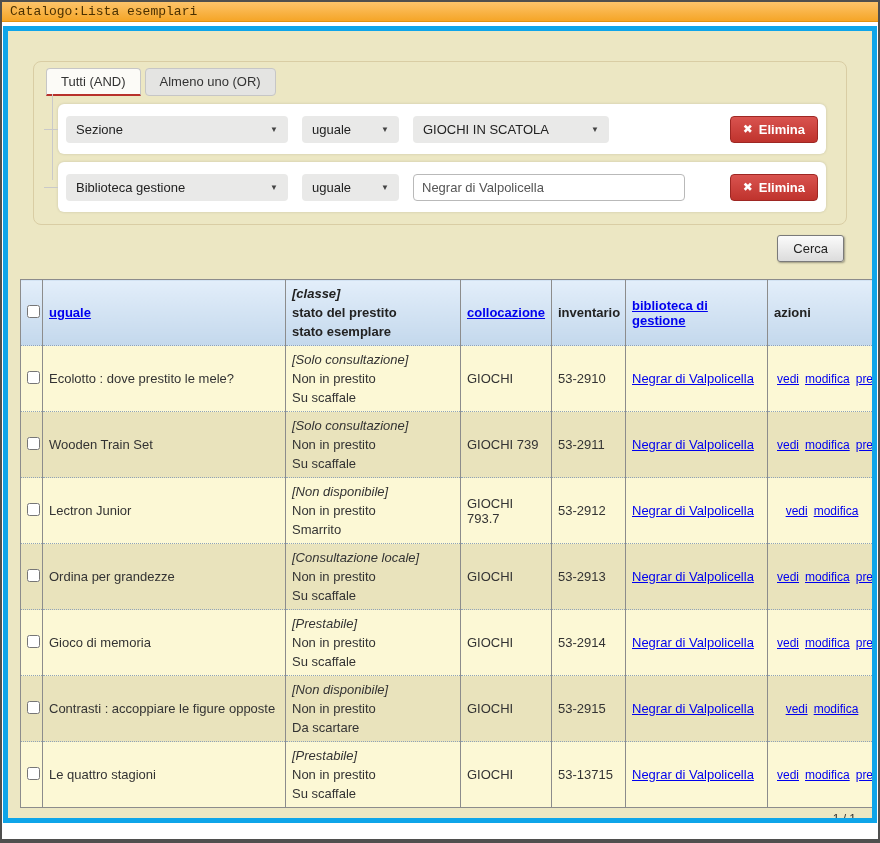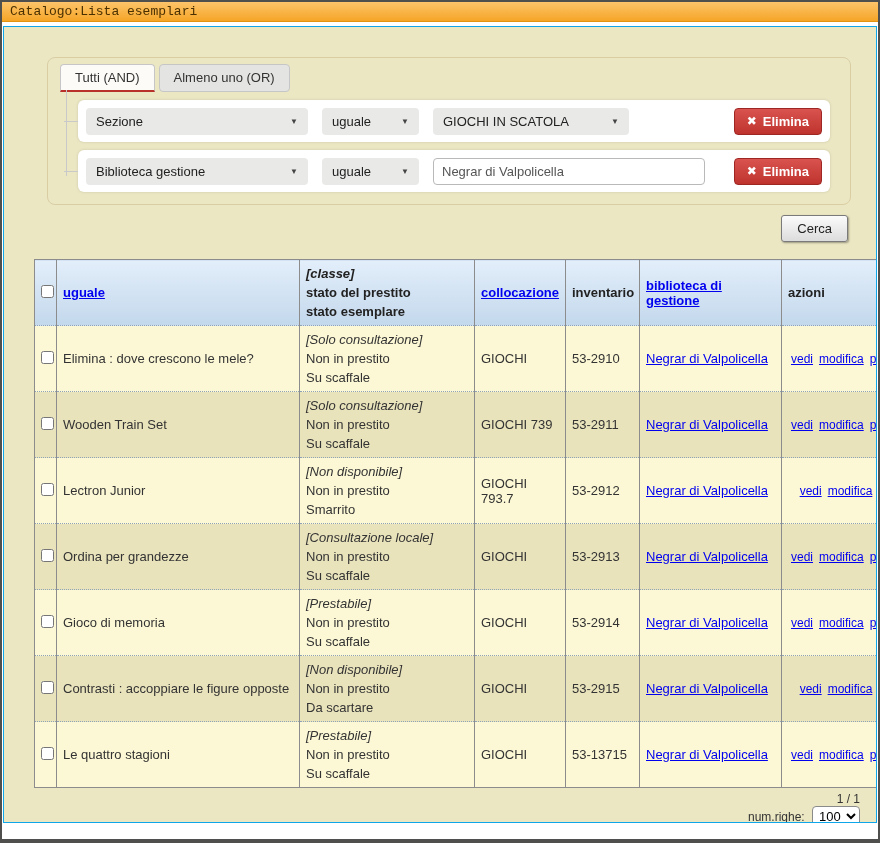--- a/index.html
+++ b/index.html
@@ -12,41 +12,41 @@
   .titlebar {
     height: 20px; line-height: 19px; padding-left: 8px;
     background: linear-gradient(#fdc express 268, #f6a62c);
     background: linear-gradient(#fcc express, #f6a62c);
     background: linear-gradient(#fdc46a, #f5a527);
     border-bottom: 1px solid #e2920f;
     font-size: 13px; color: #4a3000; font-family: Liberation Mono, monospace;
   }
   .panel {
     margin: 4px 1px 0 1px; height: 797px;
-    background: #ece7c3; border: 1px solid #0ea5e9;
-    position: relative; overflow: hidden; padding-left: 18px;
+    background: #ece7c3; border: 5px solid #0ea5e9;
+    position: relative; overflow: hidden;
   }
   
   .filters {
     margin: 30px 25px 0 25px; padding-bottom: 12px;
     border: 1px solid #d9cda4; border-radius: 8px;
     position: relative;
   }
   .tabs { display: flex; gap: 4px; margin: 6px 0 0 12px; }
   .tab {
     font-size: 13px; color: #333; padding: 5px 14px; cursor: default;
     border: 1px solid #c6c6c6; background: #e4e4e2; border-radius: 4px;
   }
   .tab.active {
     background: #fcfbf7; border-radius: 4px 4px 0 0;
     border-bottom: 2px solid #b8312b;
   }
   .vline { position: absolute; left: 18px; top: 32px; width: 1px; height: 86px; background: #c9c9c9; }
   .frow {
-    position: relative; margin: 8px 20px 0 30px; height: 42px;
+    position: relative; margin: 8px 20px 0 24px; height: 50px;
     background: #fff; border-radius: 6px; padding: 4px 8px;
     display: flex; align-items: center; gap: 14px;
     box-shadow: 0 0 3px rgba(0,0,0,.15);
   }
   .frow:first-of-type { margin-top: 10px; }
   .frow::before { content: ""; position: absolute; left: -14px; top: 50%; width: 14px; height: 1px; background: #c9c9c9; }
   .sel {
     height: 27px; background: #e9e9e8; border-radius: 4px;
     display: flex; align-items: center; justify-content: space-between;
     padding: 0 10px; font-size: 13px; color: #222; cursor: default;
@@ -184,21 +184,21 @@
           </th>
           <th><a href="#">collocazione</a></th>
           <th>inventario</th>
           <th><a href="#">biblioteca di gestione</a></th>
           <th>azioni</th>
         </tr>
       </thead>
       <tbody id="rows-body">
           <tr>
             <td class="col-check"><input type="checkbox" style=""></td>
-            <td>Elimina : dove crescono le mele?</td>
+            <td>Ecolotto : dove prestito le mele?</td>
             <td class="status">
               <div>[Solo consultazione]</div>
               <div>Non in prestito</div>
               <div>Su scaffale</div>
             </td>
             <td>GIOCHI</td>
             <td>53-2910</td>
             <td><a href="#">Negrar di Valpolicella</a></td>
             <td class="cell-actions"><a href="#">vedi</a><a href="#">modifica</a><a href="#">presta</a></td>
           </tr>

